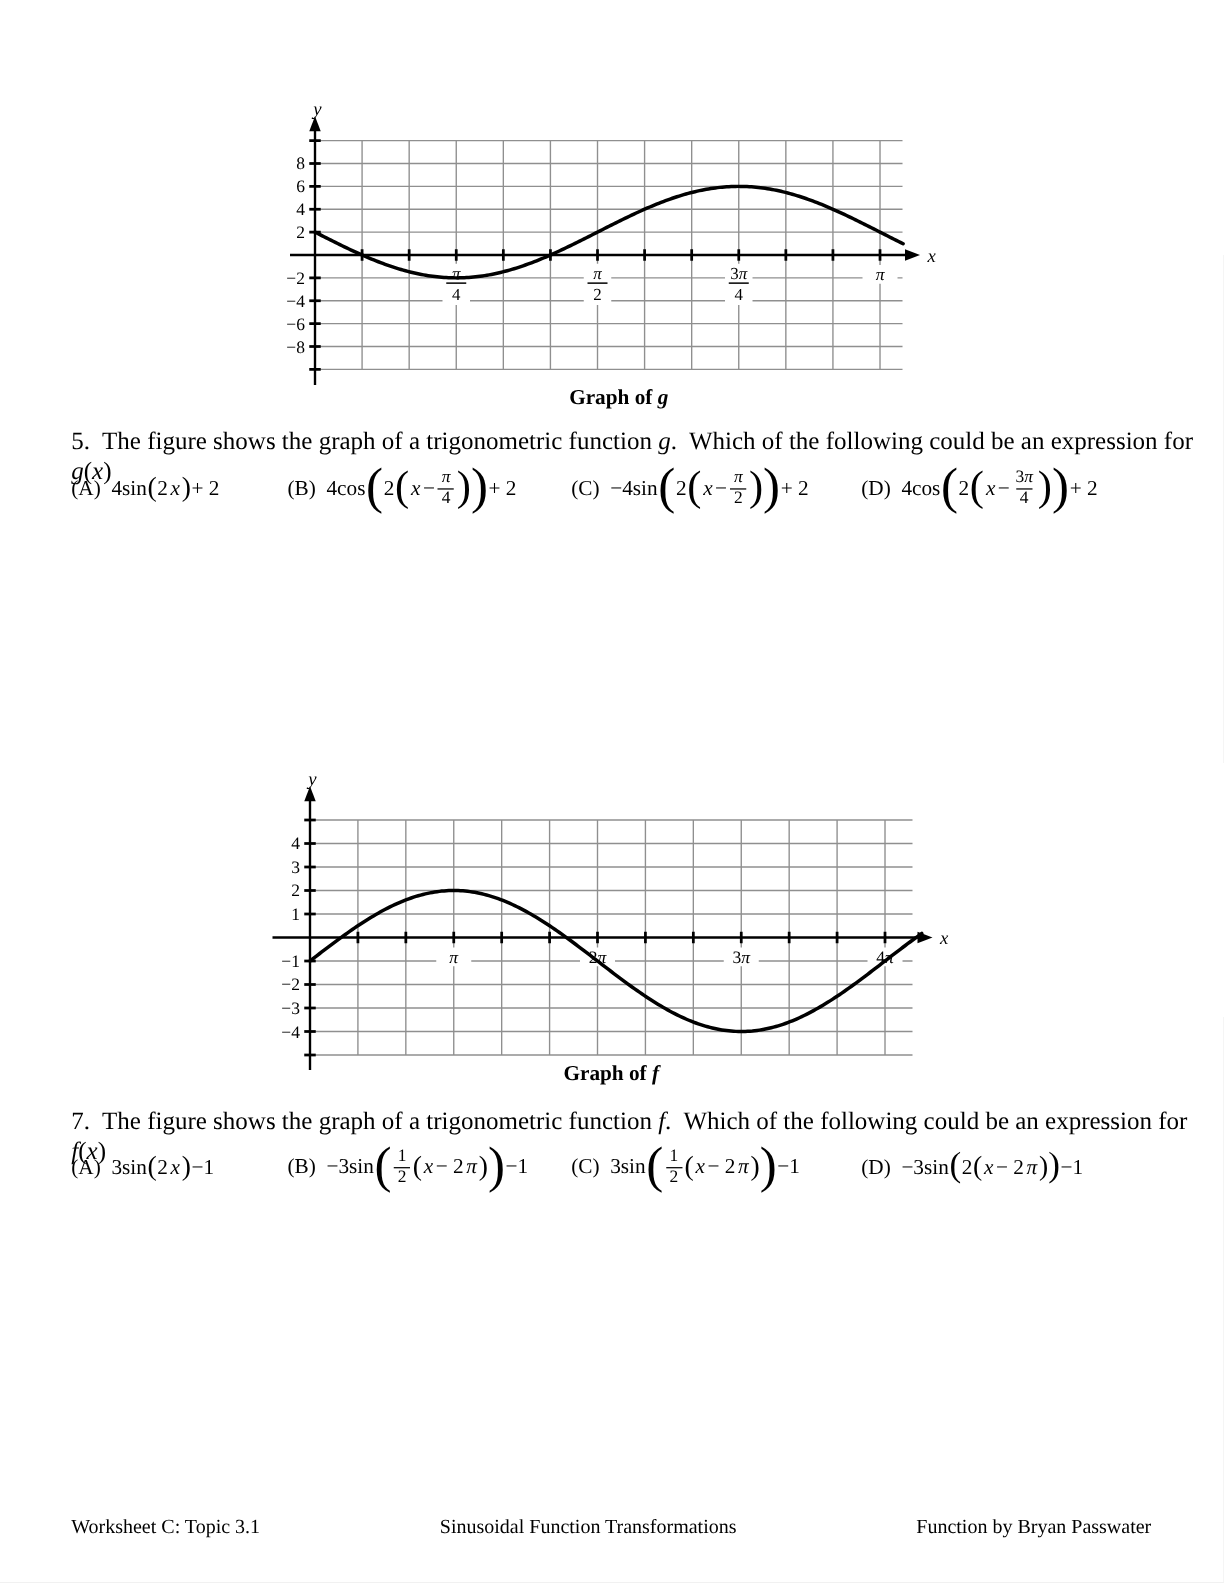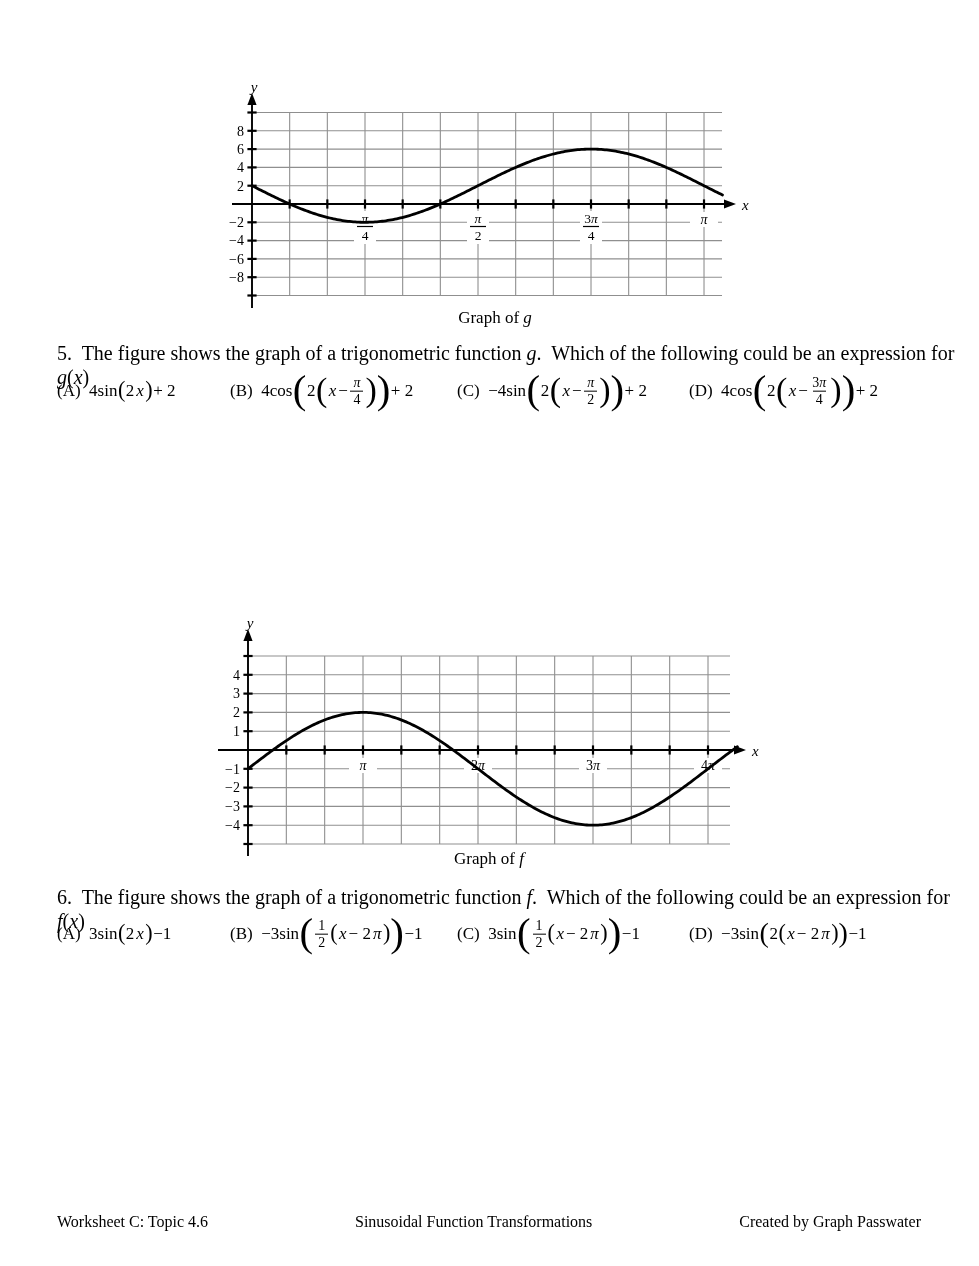--- a/index.html
+++ b/index.html
@@ -1,19 +1,19 @@
 <!DOCTYPE html>
 <html><head>
 <meta charset="utf-8">
 <style>
   html,body{margin:0;padding:0;background:#e8e8e8}
   .page{position:relative;width:979px;height:1266px;background:#ffffff;
         font-family:"Liberation Serif",serif;color:#000;overflow:hidden;margin:0 auto}
   .plot{position:absolute;overflow:visible}
-  .caption{position:absolute;text-align:center;font-weight:normal;font-size:17px}
+  .caption{position:absolute;text-align:center;font-weight:bold;font-size:17px}
   .caption .seg-i{font-style:italic}
   .prompt{position:absolute;font-size:20px;white-space:pre-wrap;line-height:1.2}
   .seg-i{font-style:italic}
   .seg-b{font-weight:normal}
   .options{position:absolute}
   .option{position:absolute;top:50%;transform:translateY(-50%);
           display:flex;align-items:center;font-size:17px;white-space:nowrap}
   .option:nth-child(1){left:0}
   .option:nth-child(2){left:173px}
   .option:nth-child(3){left:400px}
@@ -255,21 +255,21 @@
         <line x1="28.4" y1="209.2" x2="37.6" y2="209.2" stroke="#000000" stroke-width="2.2"></line>
         <line x1="28.4" y1="40" x2="37.6" y2="40" stroke="#000000" stroke-width="2.2"></line>
         <line x1="28.4" y1="228" x2="37.6" y2="228" stroke="#000000" stroke-width="2.2"></line>
         <text x="537" y="139.5" font-size="15" font-style="italic" font-family="&quot;Liberation Serif&quot;, serif" fill="#000000">x</text>
         <text x="35" y="12" font-size="15" font-style="italic" font-family="&quot;Liberation Serif&quot;, serif" fill="#000000" text-anchor="middle">y</text>
       </g>
       <polyline points="33.00,152.80 34.88,151.35 36.76,149.90 38.65,148.45 40.53,147.01 42.41,145.57 44.29,144.13 46.18,142.70 48.06,141.28 49.94,139.86 51.82,138.46 53.71,137.06 55.59,135.67 57.47,134.30 59.35,132.93 61.24,131.58 63.12,130.25 65.00,128.93 66.88,127.62 68.77,126.33 70.65,125.06 72.53,123.81 74.41,122.57 76.30,121.36 78.18,120.16 80.06,118.99 81.94,117.84 83.82,116.72 85.71,115.61 87.59,114.54 89.47,113.48 91.35,112.46 93.24,111.46 95.12,110.48 97.00,109.54 98.88,108.62 100.77,107.74 102.65,106.88 104.53,106.05 106.41,105.26 108.30,104.49 110.18,103.76 112.06,103.06 113.94,102.39 115.83,101.76 117.71,101.16 119.59,100.59 121.47,100.06 123.35,99.57 125.24,99.10 127.12,98.68 129.00,98.29 130.88,97.93 132.77,97.62 134.65,97.34 136.53,97.09 138.41,96.88 140.30,96.71 142.18,96.58 144.06,96.48 145.94,96.42 147.83,96.40 149.71,96.42 151.59,96.47 153.47,96.56 155.36,96.68 157.24,96.85 159.12,97.05 161.00,97.29 162.89,97.56 164.77,97.87 166.65,98.22 168.53,98.60 170.41,99.02 172.30,99.48 174.18,99.97 176.06,100.49 177.94,101.05 179.83,101.65 181.71,102.27 183.59,102.93 185.47,103.63 187.36,104.35 189.24,105.11 191.12,105.90 193.00,106.72 194.89,107.58 196.77,108.46 198.65,109.37 200.53,110.31 202.42,111.27 204.30,112.27 206.18,113.29 208.06,114.34 209.94,115.41 211.83,116.51 213.71,117.63 215.59,118.78 217.47,119.94 219.36,121.13 221.24,122.34 223.12,123.57 225.00,124.82 226.89,126.09 228.77,127.38 230.65,128.68 232.53,130.00 234.42,131.33 236.30,132.68 238.18,134.04 240.06,135.42 241.95,136.80 243.83,138.20 245.71,139.60 247.59,141.02 249.48,142.44 251.36,143.87 253.24,145.30 255.12,146.74 257.00,148.18 258.89,149.63 260.77,151.08 262.65,152.53 264.53,153.98 266.42,155.43 268.30,156.88 270.18,158.32 272.06,159.76 273.95,161.20 275.83,162.63 277.71,164.06 279.59,165.47 281.48,166.88 283.36,168.28 285.24,169.67 287.12,171.05 289.01,172.41 290.89,173.77 292.77,175.11 294.65,176.43 296.54,177.74 298.42,179.03 300.30,180.31 302.18,181.56 304.06,182.80 305.95,184.02 307.83,185.22 309.71,186.39 311.59,187.55 313.48,188.68 315.36,189.78 317.24,190.87 319.12,191.92 321.01,192.95 322.89,193.96 324.77,194.94 326.65,195.89 328.54,196.81 330.42,197.70 332.30,198.56 334.18,199.40 336.07,200.20 337.95,200.97 339.83,201.71 341.71,202.41 343.59,203.08 345.48,203.72 347.36,204.33 349.24,204.90 351.12,205.44 353.01,205.94 354.89,206.41 356.77,206.84 358.65,207.24 360.54,207.60 362.42,207.93 364.30,208.22 366.18,208.47 368.07,208.68 369.95,208.86 371.83,209.00 373.71,209.10 375.60,209.17 377.48,209.20 379.36,209.19 381.24,209.14 383.13,209.06 385.01,208.94 386.89,208.79 388.77,208.59 390.65,208.36 392.54,208.09 394.42,207.79 396.30,207.45 398.18,207.07 400.07,206.66 401.95,206.21 403.83,205.73 405.71,205.21 407.60,204.65 409.48,204.07 411.36,203.45 413.24,202.79 415.13,202.10 417.01,201.38 418.89,200.63 420.77,199.85 422.66,199.03 424.54,198.19 426.42,197.31 428.30,196.40 430.18,195.47 432.07,194.51 433.95,193.52 435.83,192.50 437.71,191.46 439.60,190.39 441.48,189.30 443.36,188.18 445.24,187.04 447.13,185.87 449.01,184.69 450.89,183.48 452.77,182.26 454.66,181.01 456.54,179.74 458.42,178.46 460.30,177.16 462.19,175.85 464.07,174.52 465.95,173.17 467.83,171.81 469.72,170.44 471.60,169.06 473.48,167.66 475.36,166.26 477.24,164.85 479.13,163.43 481.01,162.00 482.89,160.57 484.77,159.13 486.66,157.68 488.54,156.24 490.42,154.79 492.30,153.34 494.19,151.89 496.07,150.44 497.95,148.99 499.83,147.55 501.72,146.10 503.60,144.67 505.48,143.24 507.36,141.81 509.25,140.39 511.13,138.98 513.01,137.58 514.89,136.19 516.78,134.81 518.66,133.44 520.54,132.08 522.42,130.74" fill="none" stroke="#000000" stroke-width="2.8" stroke-linecap="round" stroke-linejoin="round"></polyline>
     </svg>
   <div class="caption" style="left:215px;top:849px;width:548px"><span>Graph of </span><span class="seg-i">f</span></div>
 
-  <div class="prompt" style="left:57px;top:885px;width:912px"><span>6.  The figure shows the graph of a trigonometric function </span><span class="seg-i">f</span><span>.  Which of the following could be an expression for </span><span class="seg-i">f</span><span>(</span><span class="seg-i">x</span><span>)</span></div>
+  <div class="prompt" style="left:57px;top:885px;width:912px"><span>7.  The figure shows the graph of a trigonometric function </span><span class="seg-i">f</span><span>.  Which of the following could be an expression for </span><span class="seg-i">f</span><span>(</span><span class="seg-i">x</span><span>)</span></div>
   <div class="options" style="left:57px;top:903px;width:866px;height:62px">
       <div class="option">
         <span class="opt-label">(A)</span>
         <span class="mt">3sin</span>
         <span class="paren s2">(</span>
         <span class="mt">2</span>
         <span class="mi">x</span>
         <span class="paren s2">)</span>
         <span class="mt">−1</span>
       </div>
@@ -314,18 +314,18 @@
         <span class="mi">x</span>
         <span class="mt">− 2</span>
         <span class="mi">π</span>
         <span class="paren s2">)</span>
         <span class="paren s3">)</span>
         <span class="mt">−1</span>
       </div>
     </div>
 
   <div class="footer" style="left:57px;top:1213px;width:864px">
-    <div class="f-left"><span class="seg-b">Worksheet C</span><span>: Topic 4.6</span></div>
+    <div class="f-left"><span class="seg-b">Worksheet C</span><span>: Topic 3.1</span></div>
     <div class="f-center">Sinusoidal Function Transformations</div>
-    <div class="f-right">Created by Graph Passwater</div>
+    <div class="f-right">Function by Bryan Passwater</div>
   </div>
 
 </div>
 
 </body></html>

